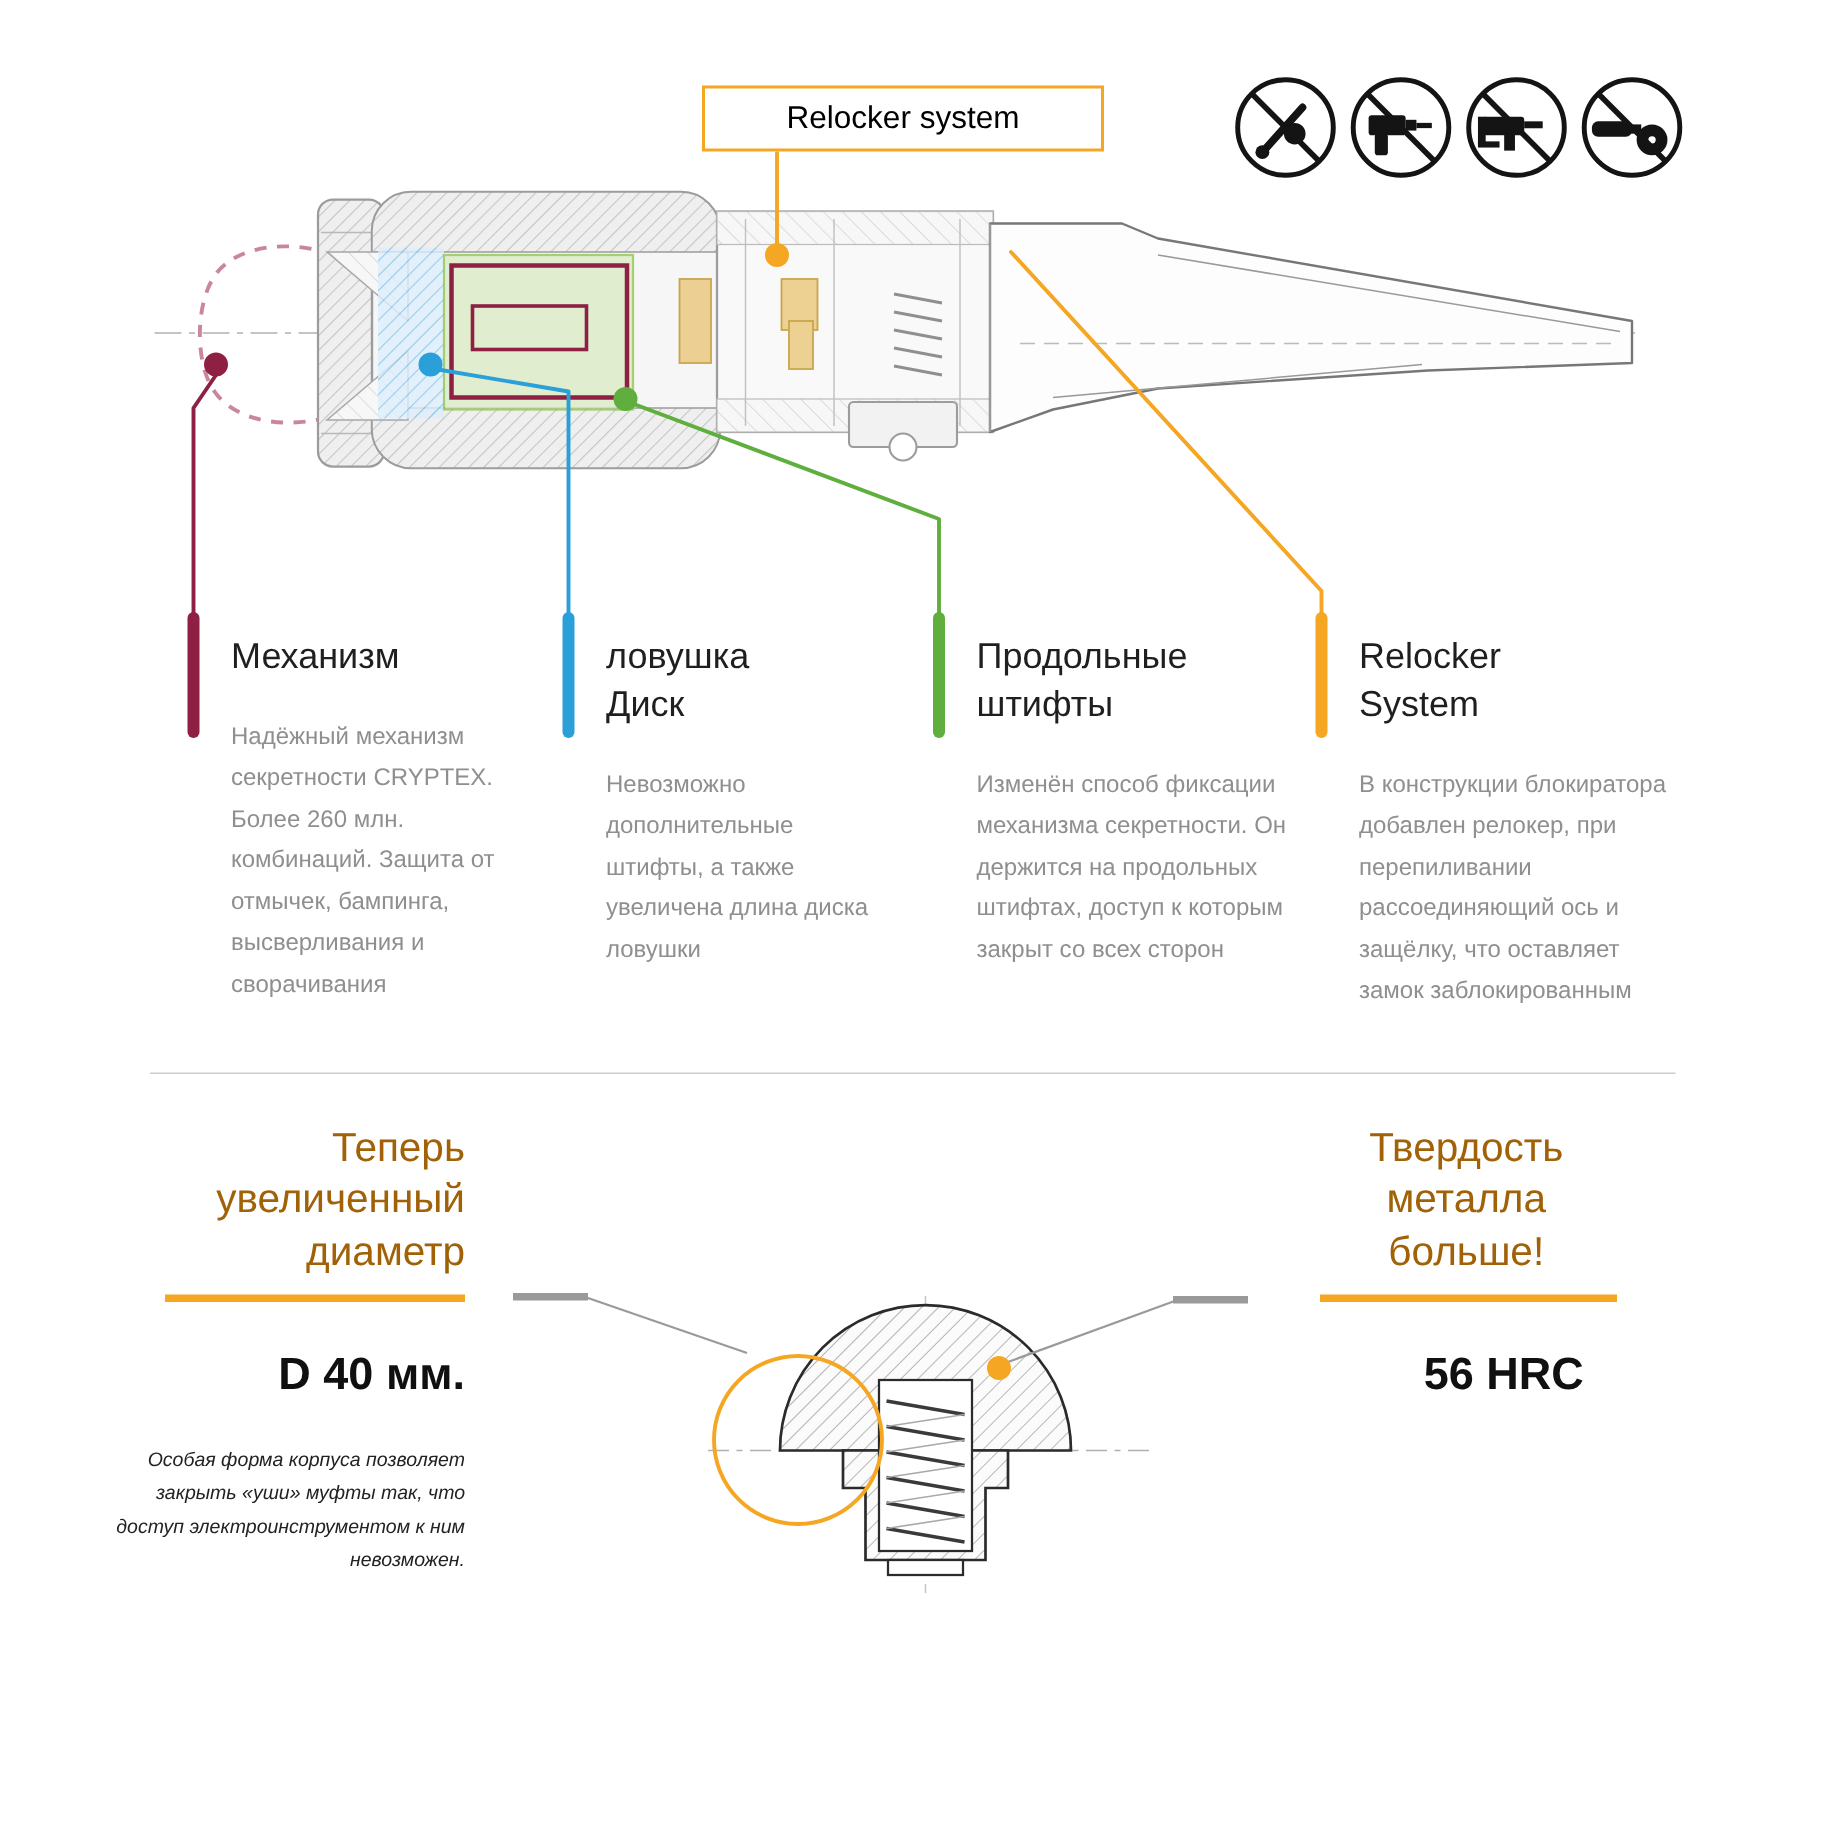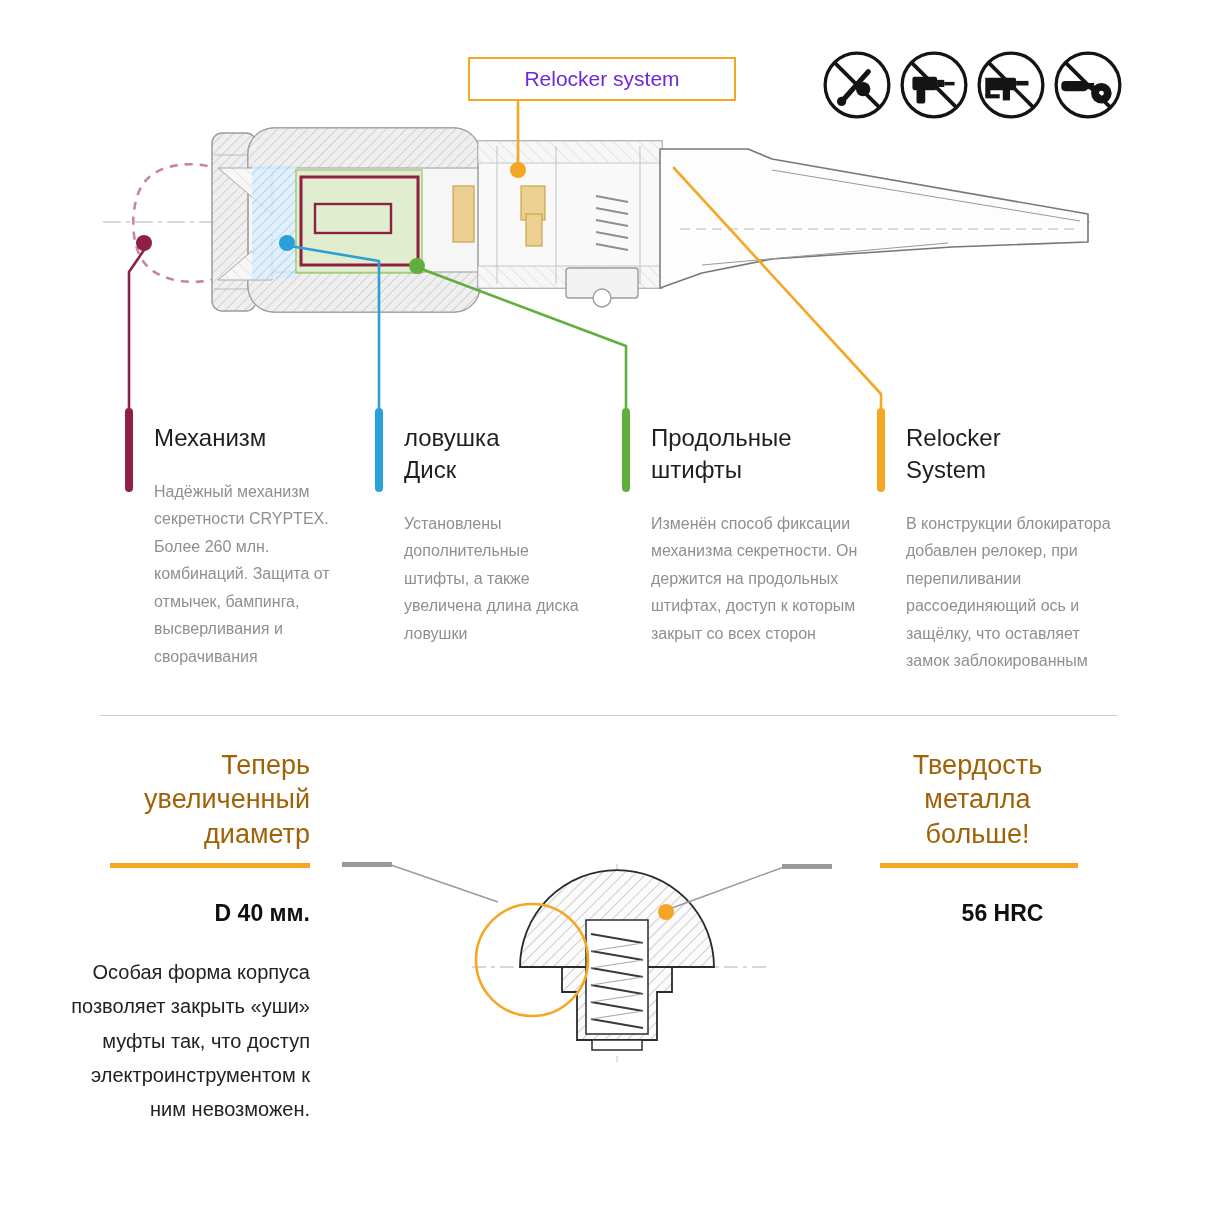--- a/index.html
+++ b/index.html
@@ -5,21 +5,21 @@
   * { margin:0; padding:0; box-sizing:border-box; }
   html,body { background:#ffffff; }
   body { font-family:"Liberation Sans","DejaVu Sans",sans-serif; color:#1a1a1a; }
   .canvas { position:relative; width:1217px; height:1217px; background:#fff; overflow:hidden; }
 
   .lock-svg { position:absolute; left:0; top:0; }
   .dome-svg { position:absolute; left:330px; top:850px; }
 
   .relocker-box { position:absolute; left:468px; top:57px; width:268px; height:44px;
     border:2.5px solid #F5A623; background:#fff; display:flex; align-items:center; justify-content:center;
-    font-size:21px; color:#6d28d9; }
+    font-size:21px; color:#000000; }
 
   .prohibit-row { position:absolute; left:820px; top:48px; display:flex; gap:3px; }
 
   .feature { position:absolute; top:408px; width:250px; }
   .f0 { left:125px; } .f1 { left:375px; } .f2 { left:622px; } .f3 { left:877px; }
   .f-bar { position:absolute; left:0; top:0; width:8px; height:84px; border-radius:4px; }
   .f0 .f-bar { background:#8E2043; } .f1 .f-bar { background:#2B9FD8; }
   .f2 .f-bar { background:#5FAE3E; } .f3 .f-bar { background:#F5A623; }
   .f-title { margin-left:29px; padding-top:14px; font-size:24px; font-weight:400; line-height:1.33; color:#1f1f1f; }
   .f-title span { display:block; }
@@ -30,22 +30,22 @@
   .divider { position:absolute; left:100px; top:715px; width:1017px; height:1px; background:#cdcdcd; }
 
   .bl { position:absolute; left:60px; top:748px; width:250px; text-align:right; }
   .br { position:absolute; left:880px; top:748px; width:245px; text-align:center; }
   .bl h2, .br h2 { font-size:27px; font-weight:400; line-height:1.27; color:#a16207; }
   .bl h2 { width:195px; margin-left:auto; }
   .br h2 { width:195px; }
   .accent-bar { height:5px; background:#F5A623; margin-top:12px; }
   .bl .accent-bar { width:200px; margin-left:auto; }
   .br .accent-bar { width:198px; }
-  .value { font-size:23px; font-weight:700; margin-top:32px; color:#101010; }
-  .body-dark { font-size:20px; line-height:1.72; color:#222; margin-top:28px; }
+  .value { font-size:30px; font-weight:700; margin-top:32px; color:#101010; }
+  .body-dark { font-size:13px; line-height:1.72; color:#222; margin-top:28px;font-style:italic; }
 </style>
 </head>
 <body>
 
 <div class="canvas">
 
   <svg class="lock-svg" width="1217" height="414" viewBox="0 0 1217 414">
     <defs>
       <pattern id="hatchA" width="7" height="7" patternUnits="userSpaceOnUse" patternTransform="rotate(45)">
         <rect width="7" height="7" fill="#efefef"></rect>
@@ -187,21 +187,21 @@
     </h3>
     <p class="f-body">Надёжный механизм секретности CRYPTEX. Более 260 млн. комбинаций. Защита от отмычек, бампинга, высверливания и сворачивания</p>
   </section>
 
   <section class="feature f1">
     <span class="f-bar"></span>
     <h3 class="f-title">
       <span>ловушка</span>
       <span>Диск</span>
     </h3>
-    <p class="f-body">Установлены дополнительные штифты, а также увеличена длина диска ловушки</p>
+    <p class="f-body">Невозможно дополнительные штифты, а также увеличена длина диска ловушки</p>
   </section>
 
   <section class="feature f2">
     <span class="f-bar"></span>
     <h3 class="f-title">
       <span>Продольные</span>
       <span>штифты</span>
     </h3>
     <p class="f-body">Изменён способ фиксации механизма секретности. Он держится на продольных штифтах, доступ к которым закрыт со всех сторон</p>
   </section>

